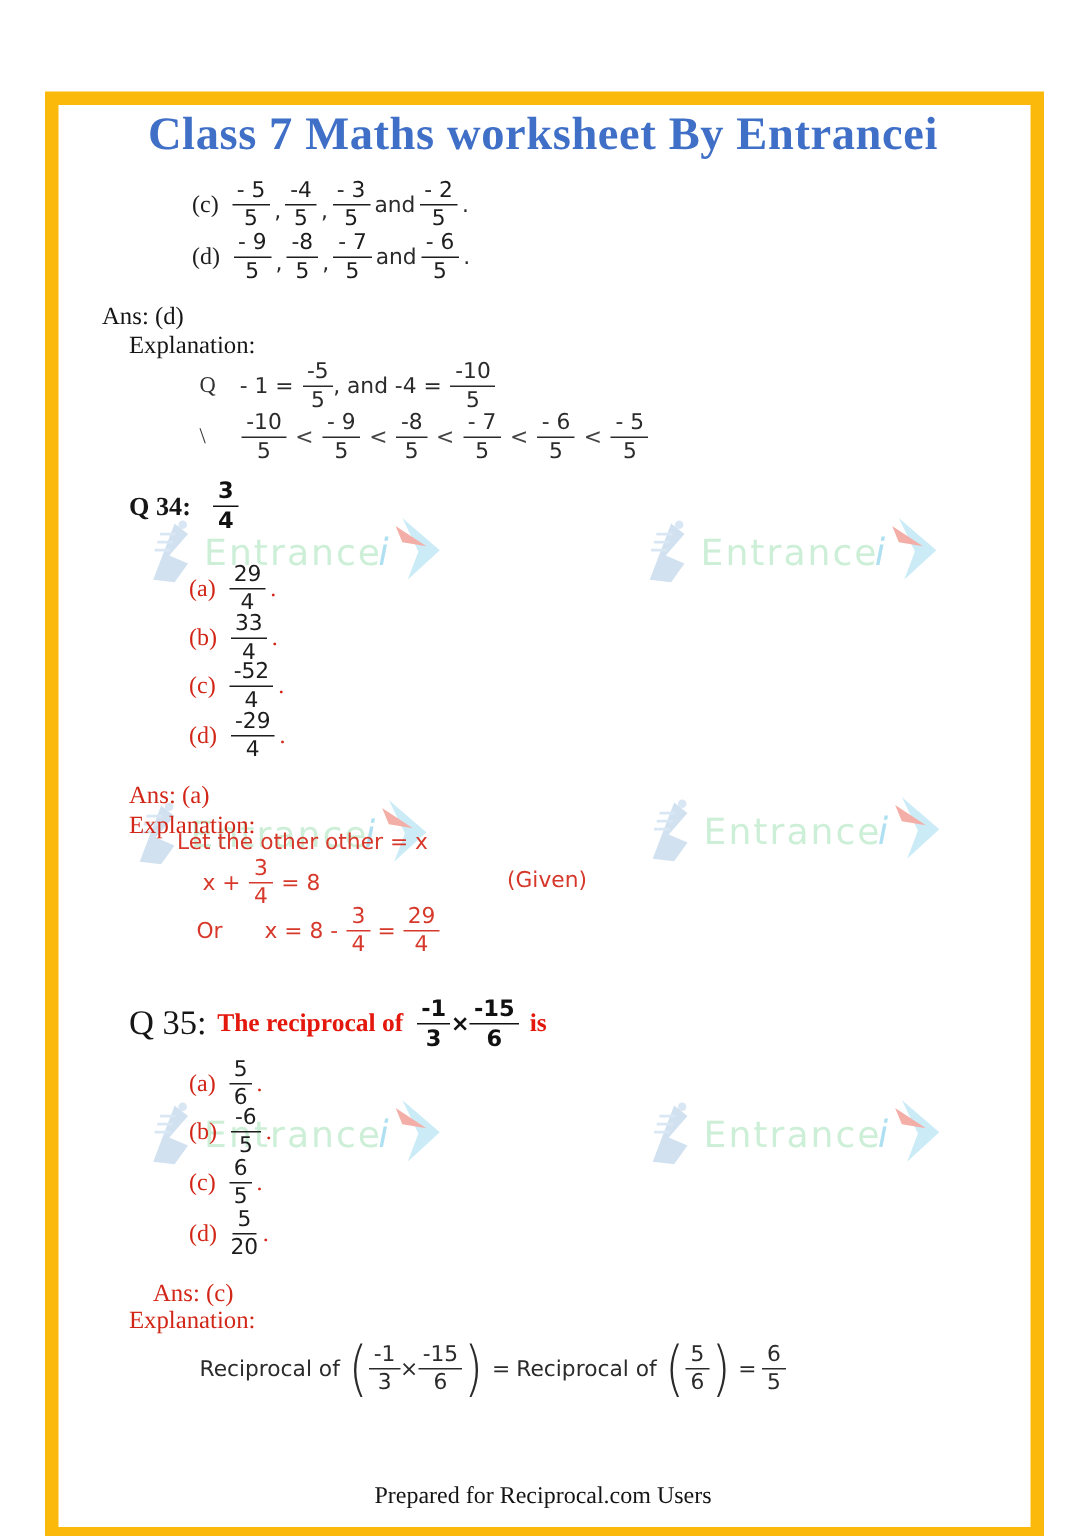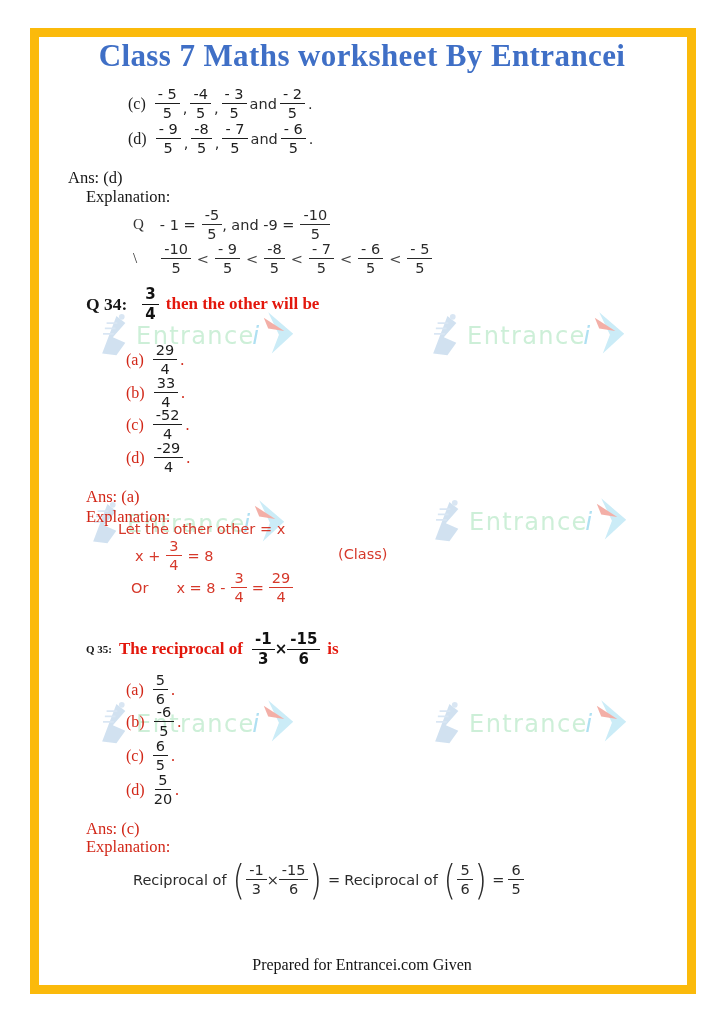--- a/index.html
+++ b/index.html
@@ -1,18 +1,18 @@
 <!DOCTYPE html>
 <html><head>
 <meta charset="utf-8">
 <style>
   html,body{margin:0;padding:0;background:#fff;}
   body{width:724px;height:1024px;overflow:hidden;position:relative;
        font-family:"Liberation Serif",serif;color:#161616;}
-  .abs{position:absolute;}
+  .abs{position:absolute;margin-top:33px;}
   .frame{left:30px;top:28px;width:666px;height:966px;border:9px solid #FBBA0B;
          box-sizing:border-box;background:transparent;z-index:1;}
   .content{z-index:3;}
   .wm{z-index:2;opacity:.95;}
   .title{left:0;top:38px;width:724px;text-align:center;font-weight:bold;
          font-size:31px;color:#3F6FC6;letter-spacing:.4px;}
   .mrow{display:flex;align-items:center;}
   .serif{font-family:"Liberation Serif",serif;}
   .sans{font-family:"DejaVu Sans",sans-serif;}
   .ink{color:#1d1d1d;}
@@ -185,21 +185,21 @@
 
 <div class="abs content mrow math" style="left:133px;top:207px">
   <span class="serif" style="font-size:15px;color:#333">Q</span>
   <span style="width:16px"></span>
   <span>- 1 =</span>
   <span style="width:6px"></span>
   <span class="frac">
       <span class="fn">-5</span>
       <span class="fd">5</span>
     </span>
-  <span>, and -9 =</span>
+  <span>, and -4 =</span>
   <span style="width:6px"></span>
   <span class="frac">
       <span class="fn">-10</span>
       <span class="fd">5</span>
     </span>
 </div>
 
 <div class="abs content mrow math" style="left:133px;top:241px">
   <span class="serif" style="font-size:15px;color:#333">\</span>
   <span style="width:24px"></span>
@@ -236,21 +236,20 @@
 
 <div class="abs content mrow" style="left:86px;top:286px">
   <span class="serif" style="font-weight:bold;font-size:17.5px">Q 34:</span>
   <span style="width:7px"></span>
   <span style="width:8px"></span>
   <span class="frac fbold">
       <span class="fn">3</span>
       <span class="fd">4</span>
     </span>
   <span style="width:7px"></span>
-  <span class="serif qred" style="font-size:17px">then the other will be</span>
 </div>
 
 <div class="abs content mrow" style="left:126px;top:342px">
   <span class="serif ared olabel">(a)</span>
   <span class="frac ink">
       <span class="fn">29</span>
       <span class="fd">4</span>
     </span>
   <span class="ared per">.</span>
 </div>
@@ -285,41 +284,41 @@
 <div class="abs content mrow redmath" style="left:135px;top:538px">
   <span>x +</span>
   <span style="width:6px"></span>
   <span class="frac">
       <span class="fn">3</span>
       <span class="fd">4</span>
     </span>
   <span style="width:6px"></span>
   <span>= 8</span>
 </div>
-<div class="abs content redmath" style="left:338px;top:546px">(Class)</div>
+<div class="abs content redmath" style="left:338px;top:546px">(Given)</div>
 <div class="abs content mrow redmath" style="left:131px;top:570px">
   <span>Or</span>
   <span style="width:28px"></span>
   <span>x = 8 -</span>
   <span style="width:6px"></span>
   <span class="frac">
       <span class="fn">3</span>
       <span class="fd">4</span>
     </span>
   <span style="width:5px"></span>
   <span>=</span>
   <span style="width:5px"></span>
   <span class="frac">
       <span class="fn">29</span>
       <span class="fd">4</span>
     </span>
 </div>
 
 <div class="abs content mrow" style="left:86px;top:631px">
-  <span class="serif" style="font-weight:bold;font-size:11px">Q 35:</span>
+  <span class="serif" style="font-weight:normal;font-size:23px">Q 35:</span>
   <span style="width:7px"></span>
   <span class="serif qred" style="font-size:17px">The reciprocal of</span>
   <span style="width:9px"></span>
   <span class="frac fbold">
       <span class="fn">-1</span>
       <span class="fd">3</span>
     </span>
   <span class="fbold sans">×</span>
   <span class="frac fbold">
       <span class="fn">-15</span>
@@ -355,21 +354,21 @@
 </div>
 <div class="abs content mrow" style="left:126px;top:772px">
   <span class="serif ared olabel">(d)</span>
   <span class="frac ink">
       <span class="fn">5</span>
       <span class="fd">20</span>
     </span>
   <span class="ared per">.</span>
 </div>
 
-<div class="abs content serif ared ansline" style="left:86px;top:819px">Ans: (c)</div>
+<div class="abs content serif ared ansline" style="left:102px;top:819px">Ans: (c)</div>
 <div class="abs content serif ared ansline" style="left:86px;top:837px">Explanation:</div>
 
 <div class="abs content mrow math" style="left:133px;top:862px">
   <span>Reciprocal of</span>
   <span style="width:4px"></span>
   <span class="bigpar">(</span>
   <span class="frac">
       <span class="fn">-1</span>
       <span class="fd">3</span>
     </span>
@@ -392,13 +391,13 @@
   <span class="bigpar">)</span>
   <span style="width:4px"></span>
   <span>=</span>
   <span style="width:4px"></span>
   <span class="frac">
       <span class="fn">6</span>
       <span class="fd">5</span>
     </span>
 </div>
 
-<div class="abs content footer">Prepared for Entrancei.com Given</div>
+<div class="abs content footer">Prepared for Reciprocal.com Users</div>
 
 </body></html>

